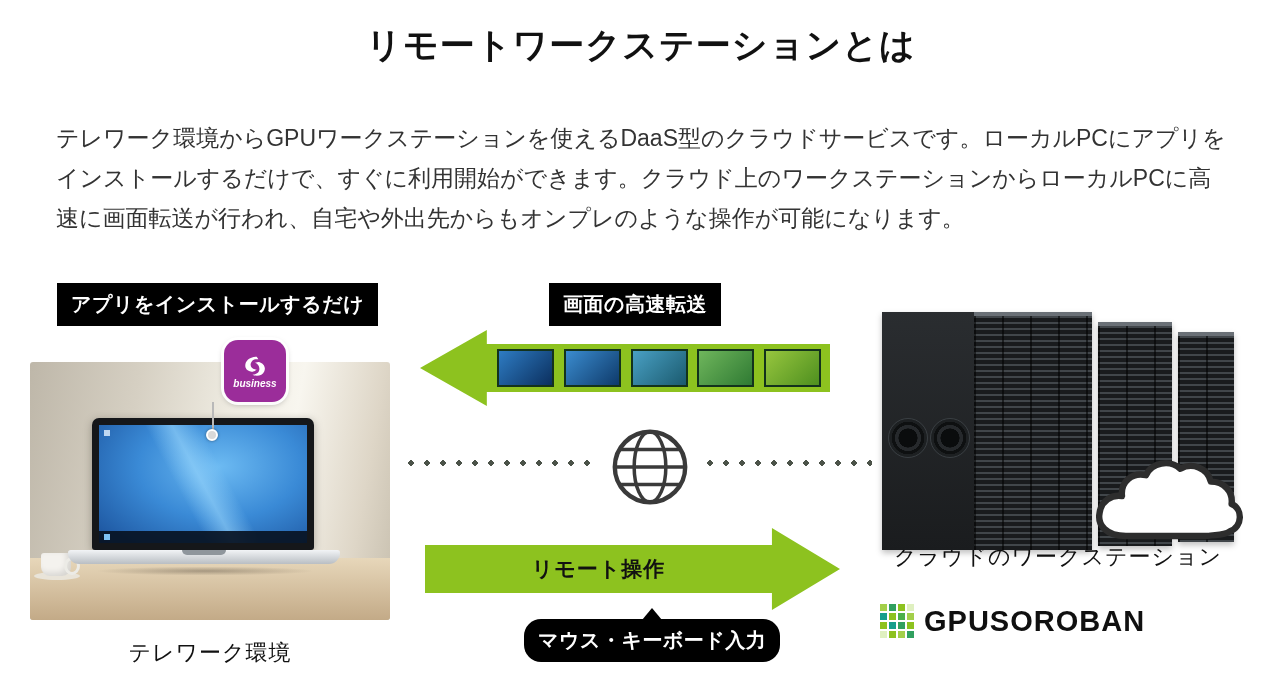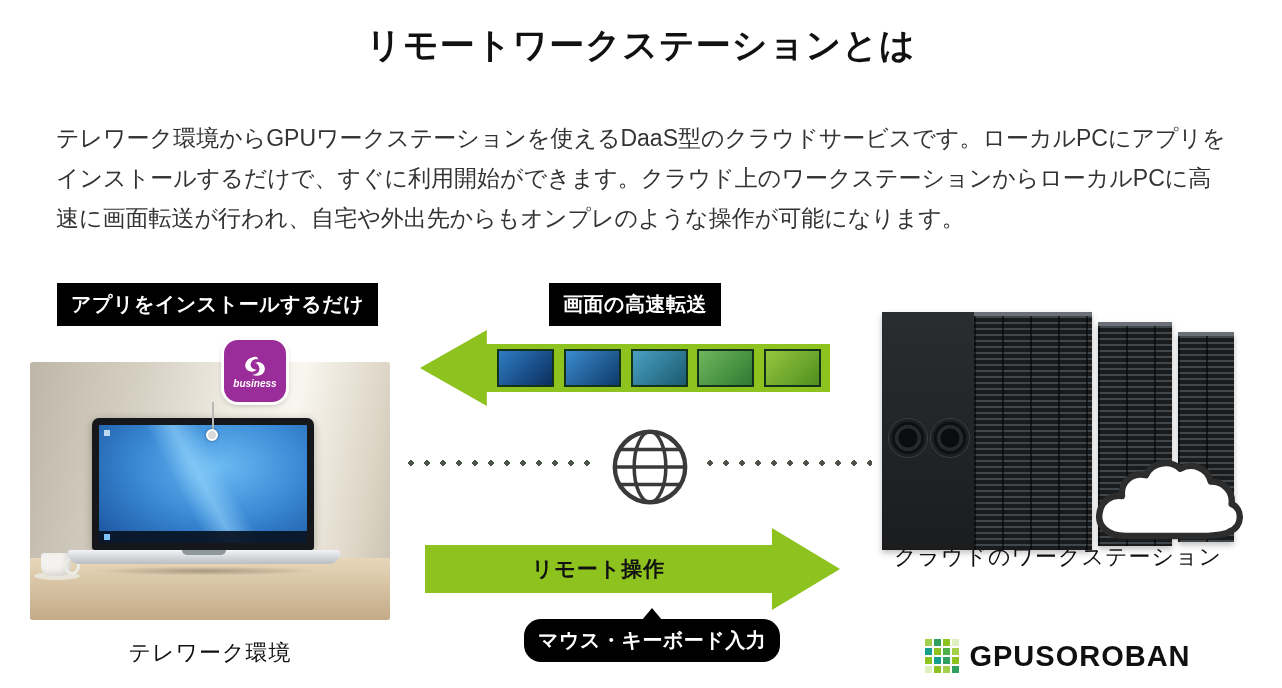--- a/index.html
+++ b/index.html
@@ -129,21 +129,21 @@
   .grille { position:absolute; top:4px; bottom:0;
     background:repeating-linear-gradient(180deg, #41464a 0 2px, #191b1d 2px 6px); }
   .grille::after { content:""; position:absolute; inset:0;
     background:repeating-linear-gradient(90deg, rgba(0,0,0,0.55) 0 2px, transparent 2px 28px); }
   .grille-main { left:92px; right:0; }
   .grille-full { left:0; right:0; }
 
   
   .cloud { position:absolute; left:1086px; top:448px; width:160px; height:112px; z-index:5; }
   .brand-row { position:absolute; left:880px; top:604px; width:356px;
-    display:flex; align-items:center; justify-content:center; gap:10px;margin-top:35px; }
+    display:flex; align-items:center; justify-content:flex-start; gap:10px; }
   .logo-mark { display:grid; grid-template-columns:repeat(4, 7px); grid-auto-rows:7px; gap:2px; }
   .logo-mark .cell { width:7px; height:7px; display:block; }
   .brand-text { font-size:29px; font-weight:700; letter-spacing:1px; color:#101010; }
 </style>
 </head>
 <body>
 
 <div class="canvas">
 
   <h1 class="page-title">リモートワークステーションとは</h1>

